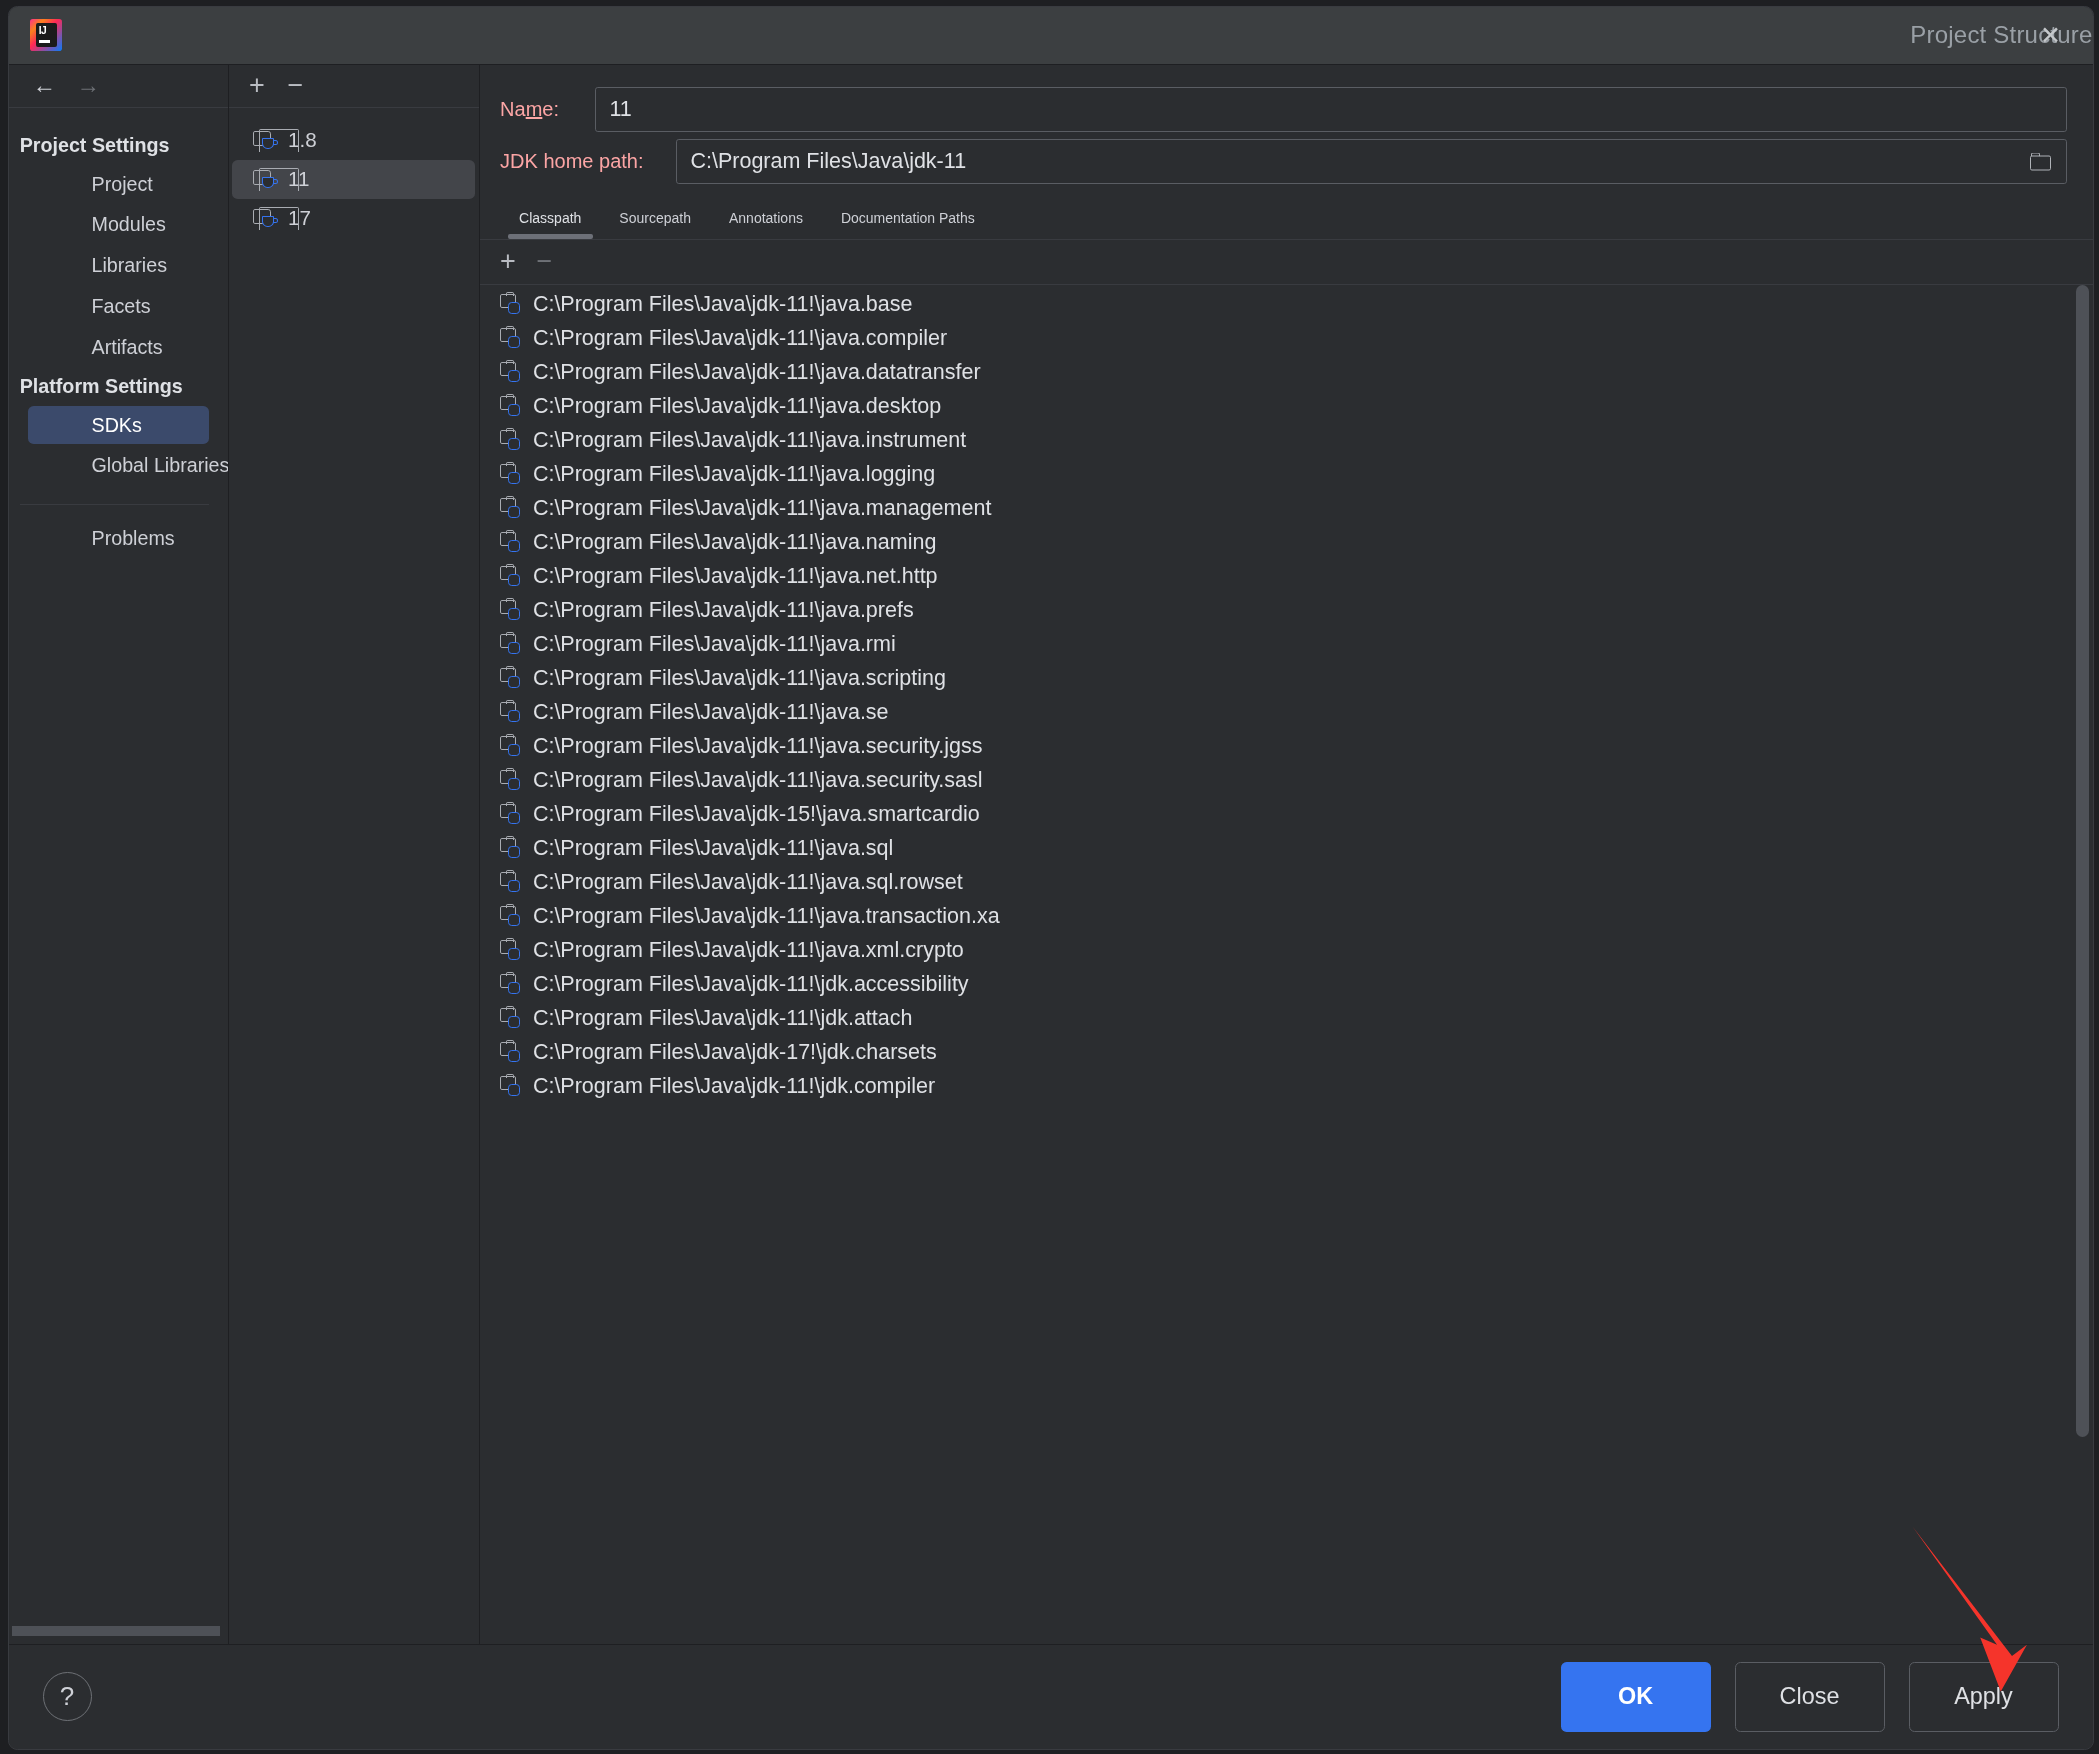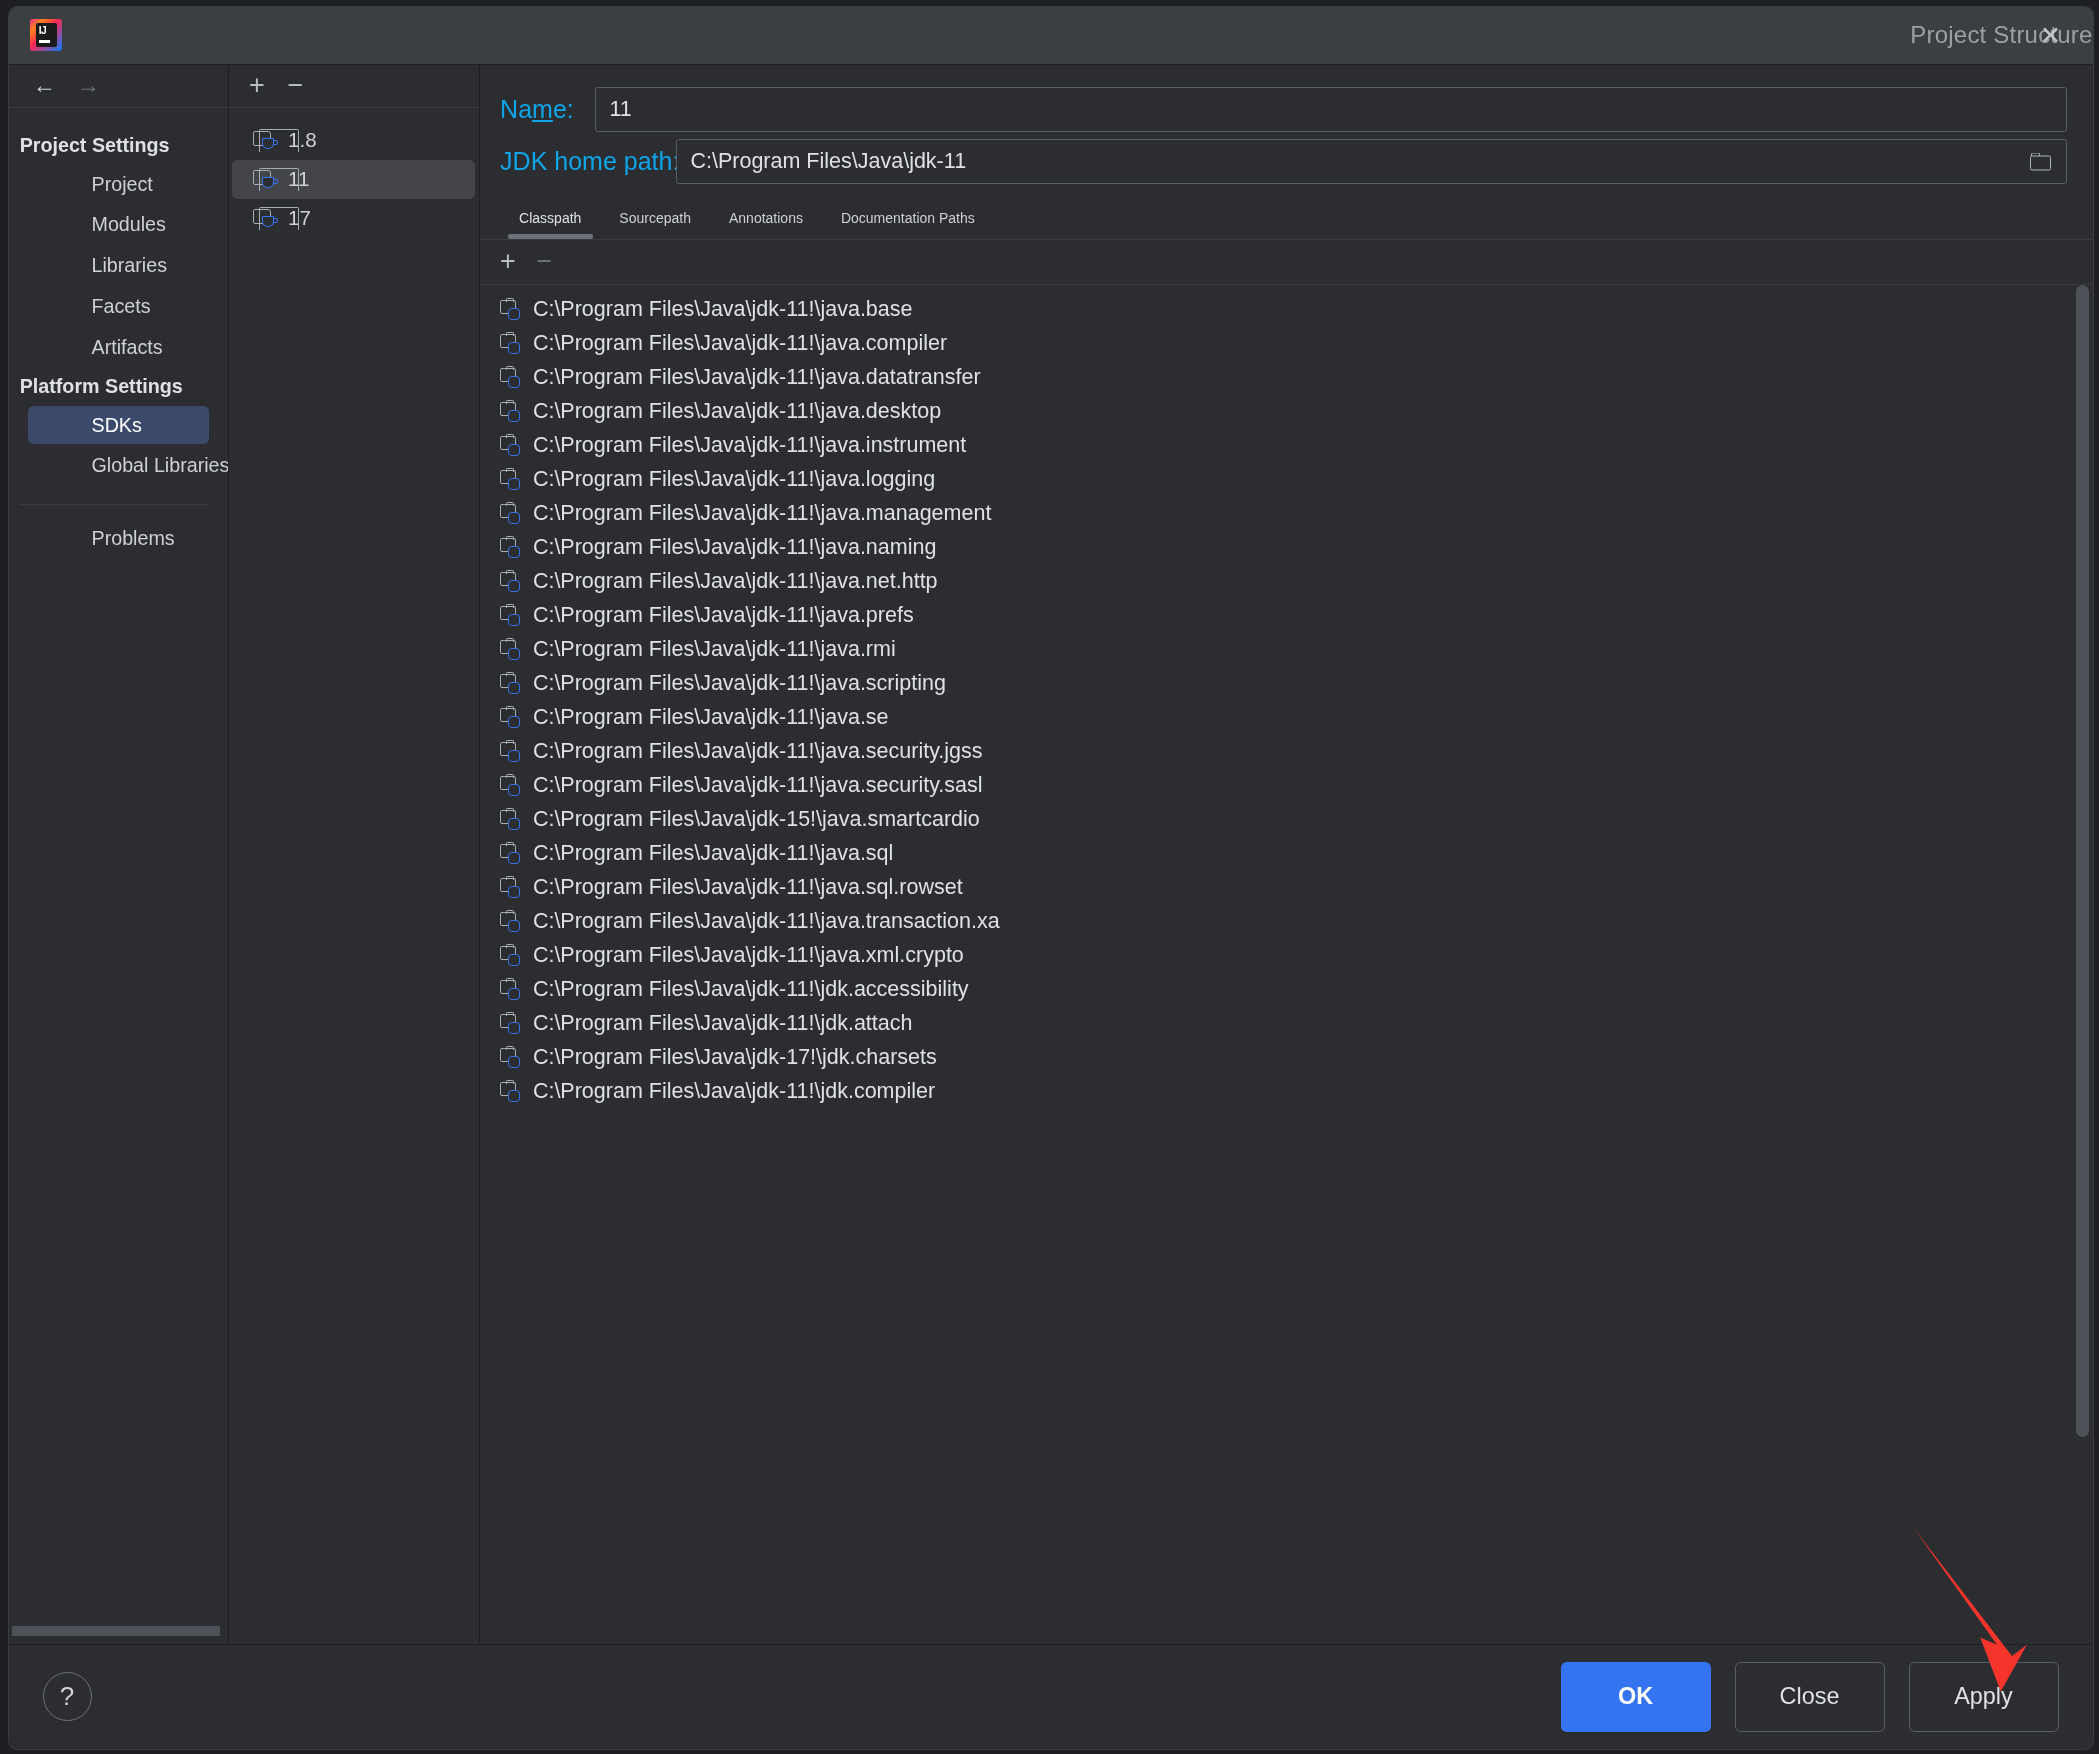--- a/index.html
+++ b/index.html
@@ -230,22 +230,22 @@
     background: #2b2d30;
   }
   .field-row {
     display: flex;
     align-items: center;
     padding: 0 26px 0 20.6px;
     height: 52px;
   }
   .field-row.first { margin-top: 19px; }
   .field-label {
-    font-size: 25px;
-    color: #0ea5e9;
+    font-size: 20px;
+    color: #fca5a5;
     white-space: nowrap;
     flex: 0 0 auto;
   }
   .field-label .mn { text-decoration: underline; }
   .lbl-name { width: 86px; }
   .lbl-home { width: 167px; }
   .field-input {
     flex: 1 1 auto;
     height: 45px;
     background: #2b2d30;
@@ -321,21 +321,20 @@
   .tb-icon.dim { color: #6e7176; }
 
   .cp-list {
     flex: 1 1 auto;
     overflow: hidden;
     position: relative;
     padding-top: 7.5px;
   }
   .cp-row {
     display: flex;
-    align-items: center;
     gap: 10.3px;
     padding: 0 0 0 20.6px;
     height: 34px;
     cursor: pointer;
     white-space: nowrap;
   }
   .cp-text {
     font-size: 21.5px;
     color: #dfe1e5;
   }

